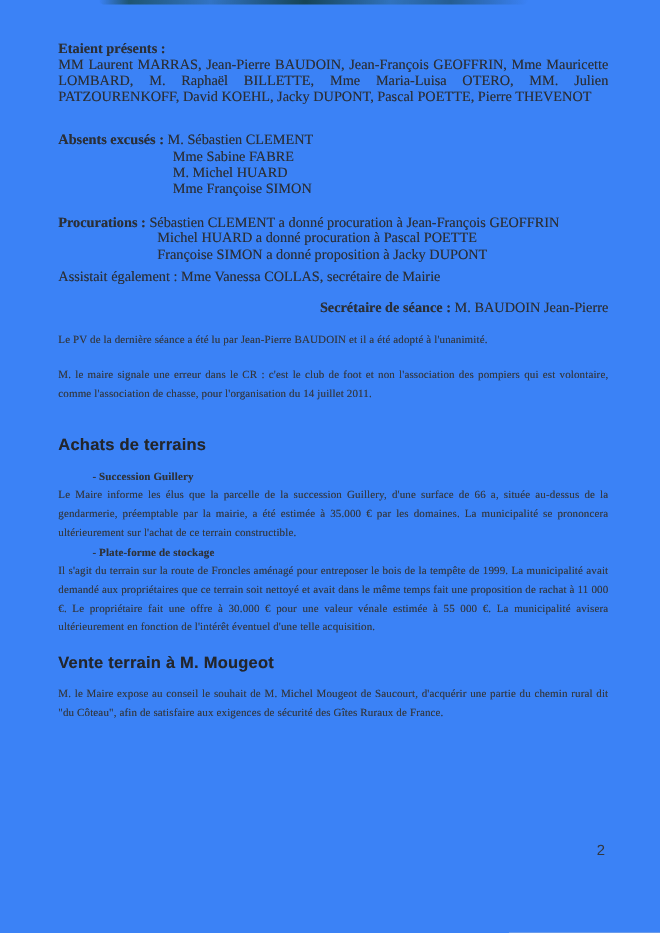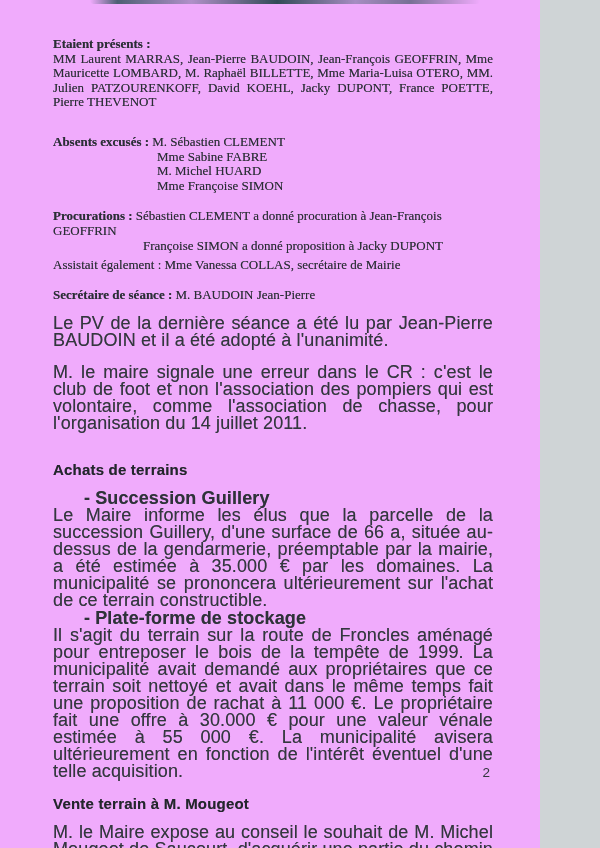--- a/index.html
+++ b/index.html
@@ -1,22 +1,22 @@
 <!DOCTYPE html>
 <html><head>
 <meta charset="utf-8">
 <style>
   * { margin:0; padding:0; box-sizing:border-box; }
   html,body { width:600px; }
   body { background:#cfd4d6; }
 
   .page {
     position:relative;
-    width:540px; height:848px;
-    background:#f0abfc;
+    width:600px; height:848px;
+    background:#3b82f6;
     overflow:hidden;
     color:#2b2f36;
   }
 
   
   .scan-edge {
     position:absolute; top:0; left:90px; width:390px; height:4px;
     background:linear-gradient(90deg,
       rgba(18,62,62,0) 0%,
       rgba(22,70,70,.75) 7%,
@@ -30,22 +30,22 @@
   }
 
   .content { padding:37px 47px 0 53px; }
 
   .serif {
     font-family:"Liberation Serif", serif;
     font-size:13px; line-height:14.6px;
     text-shadow:0 0 .4px rgba(43,47,54,.55);
   }
   .sans {
-    font-family:Liberation Sans, sans-serif;
-    font-size:18px; line-height:17px;
+    font-family:Liberation Serif, serif;
+    font-size:10px; line-height:17px;
     letter-spacing:.12px;
     color:#33373e;
     text-shadow:0 0 .4px rgba(51,55,62,.5);
   }
   .just { text-align:justify; }
   .b { font-weight:bold; }
 
   .section-heading {
     font-family:"Liberation Sans", sans-serif;
     font-size:15px; font-weight:bold;
@@ -55,21 +55,21 @@
   }
 
   .subtitle { font-weight:bold; padding-left:31px; color:#2e3239; }
 
   .indent-absent { padding-left:104px; }
   .indent-proxy  { padding-left:90px; }
 
   .mt-para   { margin-top:25px; }
   .mt-proxy  { margin-top:16px; }
   .mt-assist { margin-top:5px; }
-  .mt-secr   { margin-top:15px; }
+  .mt-secr   { margin-top:15px;text-align:right; }
   .mt-pv     { margin-top:13px; }
   .mt-corr   { margin-top:15px; }
   .mt-achats { margin-top:29px; }
   .mt-sub    { margin-top:12px; }
   .mt-sub2   { margin-top:1px; }
   .mt-vente  { margin-top:15px; }
   .mt-vp1    { margin-top:12px; }
   .mt-vp2    { margin-top:13px; }
 
   .page-number {
@@ -81,31 +81,32 @@
 </head>
 <body>
 
 <div class="page">
 
   <div class="scan-edge"></div>
 
   <div class="content">
 
     <p class="serif b">Etaient présents :</p>
-    <p class="serif just">MM Laurent MARRAS, Jean-Pierre BAUDOIN, Jean-François GEOFFRIN, Mme Mauricette LOMBARD, M. Raphaël BILLETTE, Mme Maria-Luisa OTERO, MM. Julien PATZOURENKOFF, David KOEHL, Jacky DUPONT, France POETTE, Pierre THEVENOT</p>
+    <p class="serif just">MM Laurent MARRAS, Jean-Pierre BAUDOIN, Jean-François GEOFFRIN, Mme Mauricette LOMBARD, M. Raphaël BILLETTE, Mme Maria-Luisa OTERO, MM. Julien PATZOURENKOFF, David KOEHL, Jacky DUPONT, Pascal POETTE, Pierre THEVENOT</p>
 
     <div class="serif mt-para">
       <div><span class="b">Absents excusés :</span> <span>M. Sébastien CLEMENT</span></div>
       <div class="indent-absent">Mme Sabine FABRE</div>
       <div class="indent-absent">M. Michel HUARD</div>
       <div class="indent-absent">Mme Françoise SIMON</div>
     </div>
 
     <div class="serif mt-proxy">
       <div><span class="b">Procurations :</span> <span>Sébastien CLEMENT a donné procuration à Jean-François GEOFFRIN</span></div>
+      <div class="indent-proxy">Michel HUARD a donné procuration à Pascal POETTE</div>
       <div class="indent-proxy">Françoise SIMON a donné proposition à Jacky DUPONT</div>
     </div>
 
     <p class="serif mt-assist">Assistait également : Mme Vanessa COLLAS, secrétaire de Mairie</p>
 
     <p class="serif mt-secr"><span class="b">Secrétaire de séance :</span> <span>M. BAUDOIN Jean-Pierre</span></p>
 
     <p class="sans just mt-pv">Le PV de la dernière séance a été lu par Jean-Pierre BAUDOIN et il a été adopté à l'unanimité.</p>
 
     <p class="sans just mt-corr">M. le maire signale une erreur dans le CR : c'est le club de foot et non l'association des pompiers qui est volontaire, comme l'association de chasse, pour l'organisation du 14 juillet 2011.</p>

